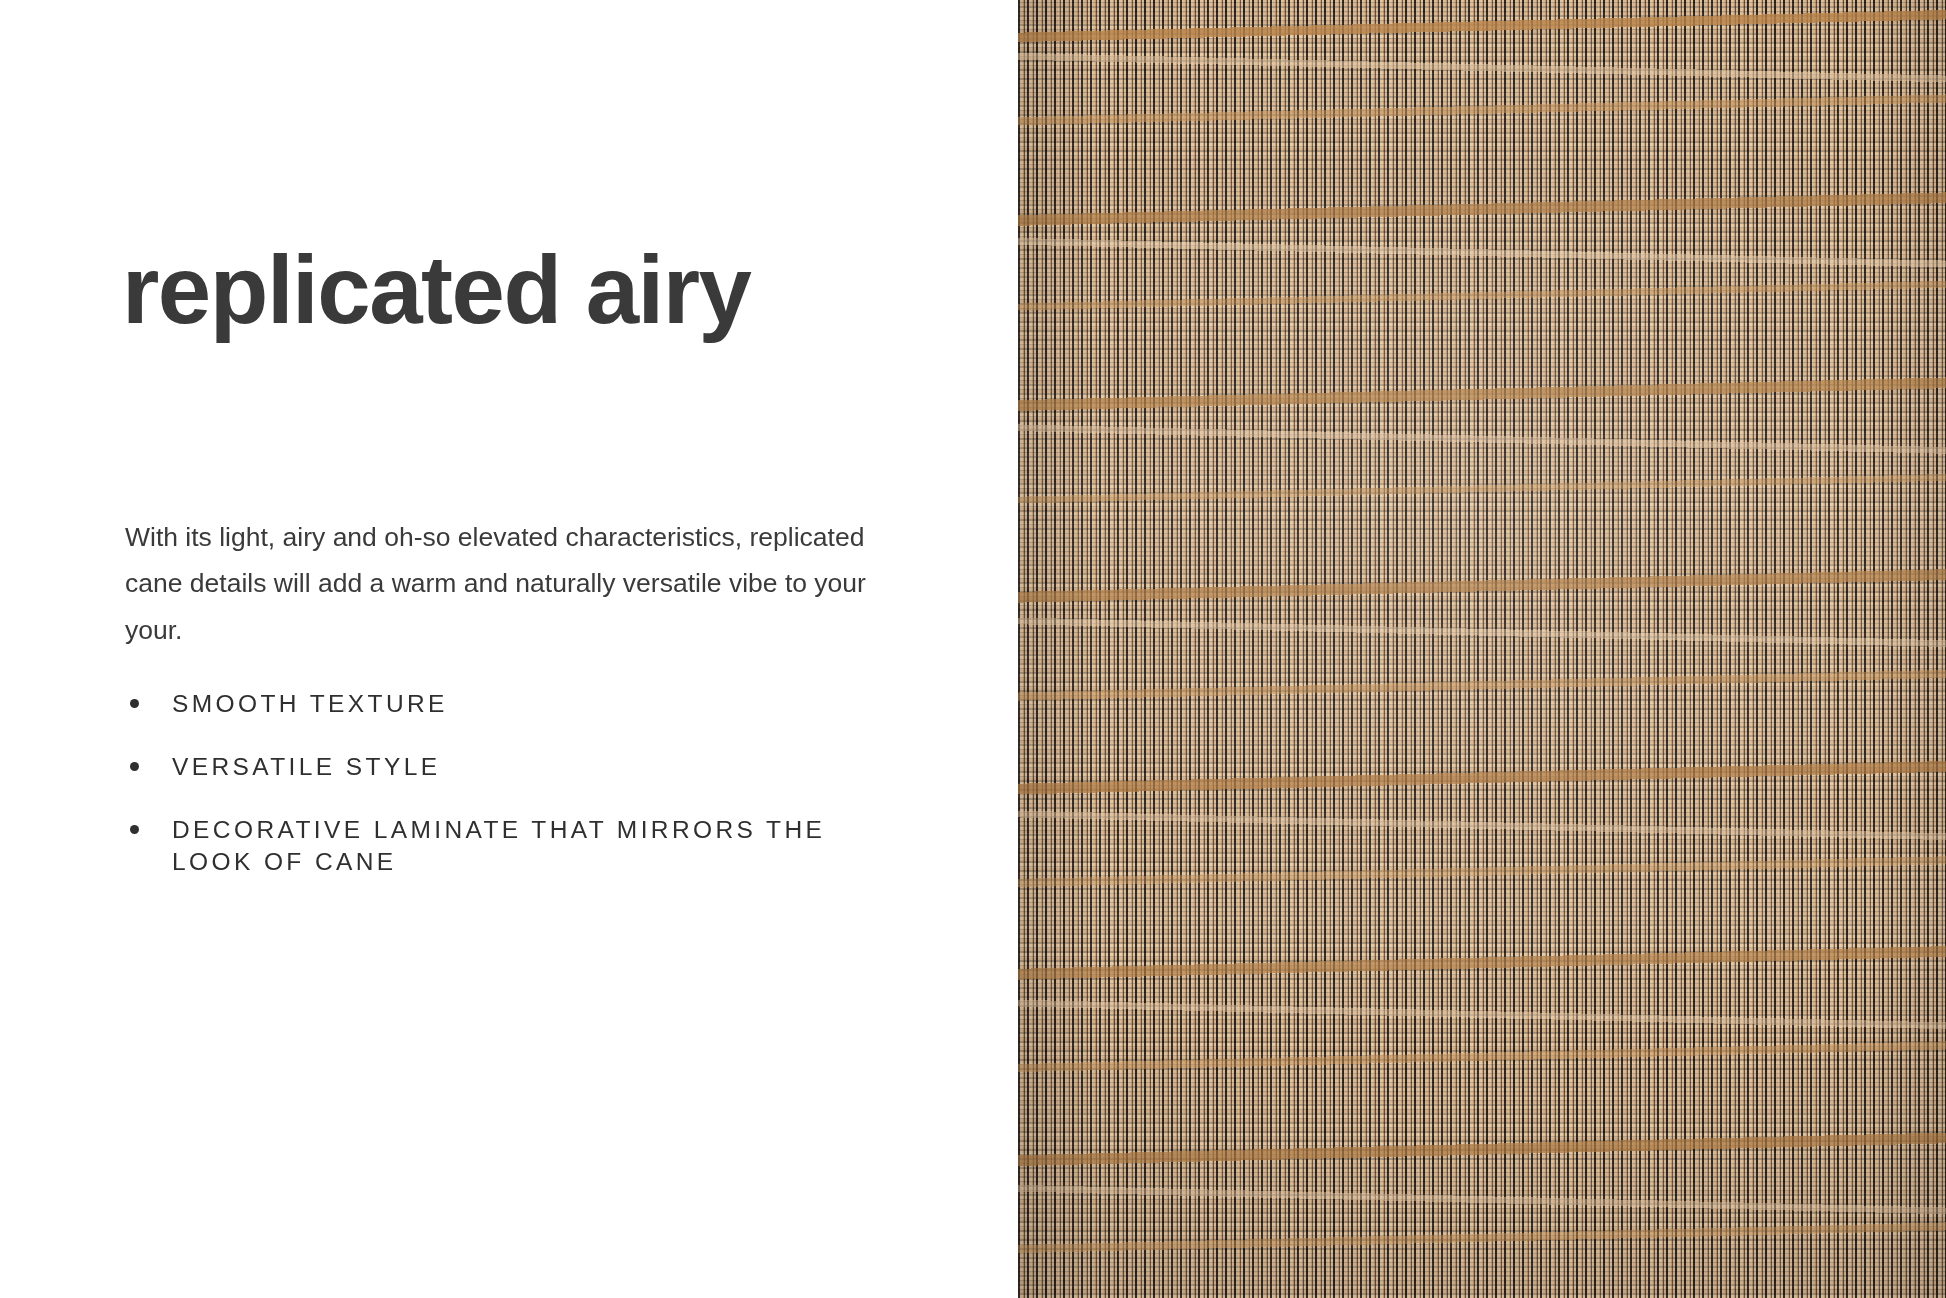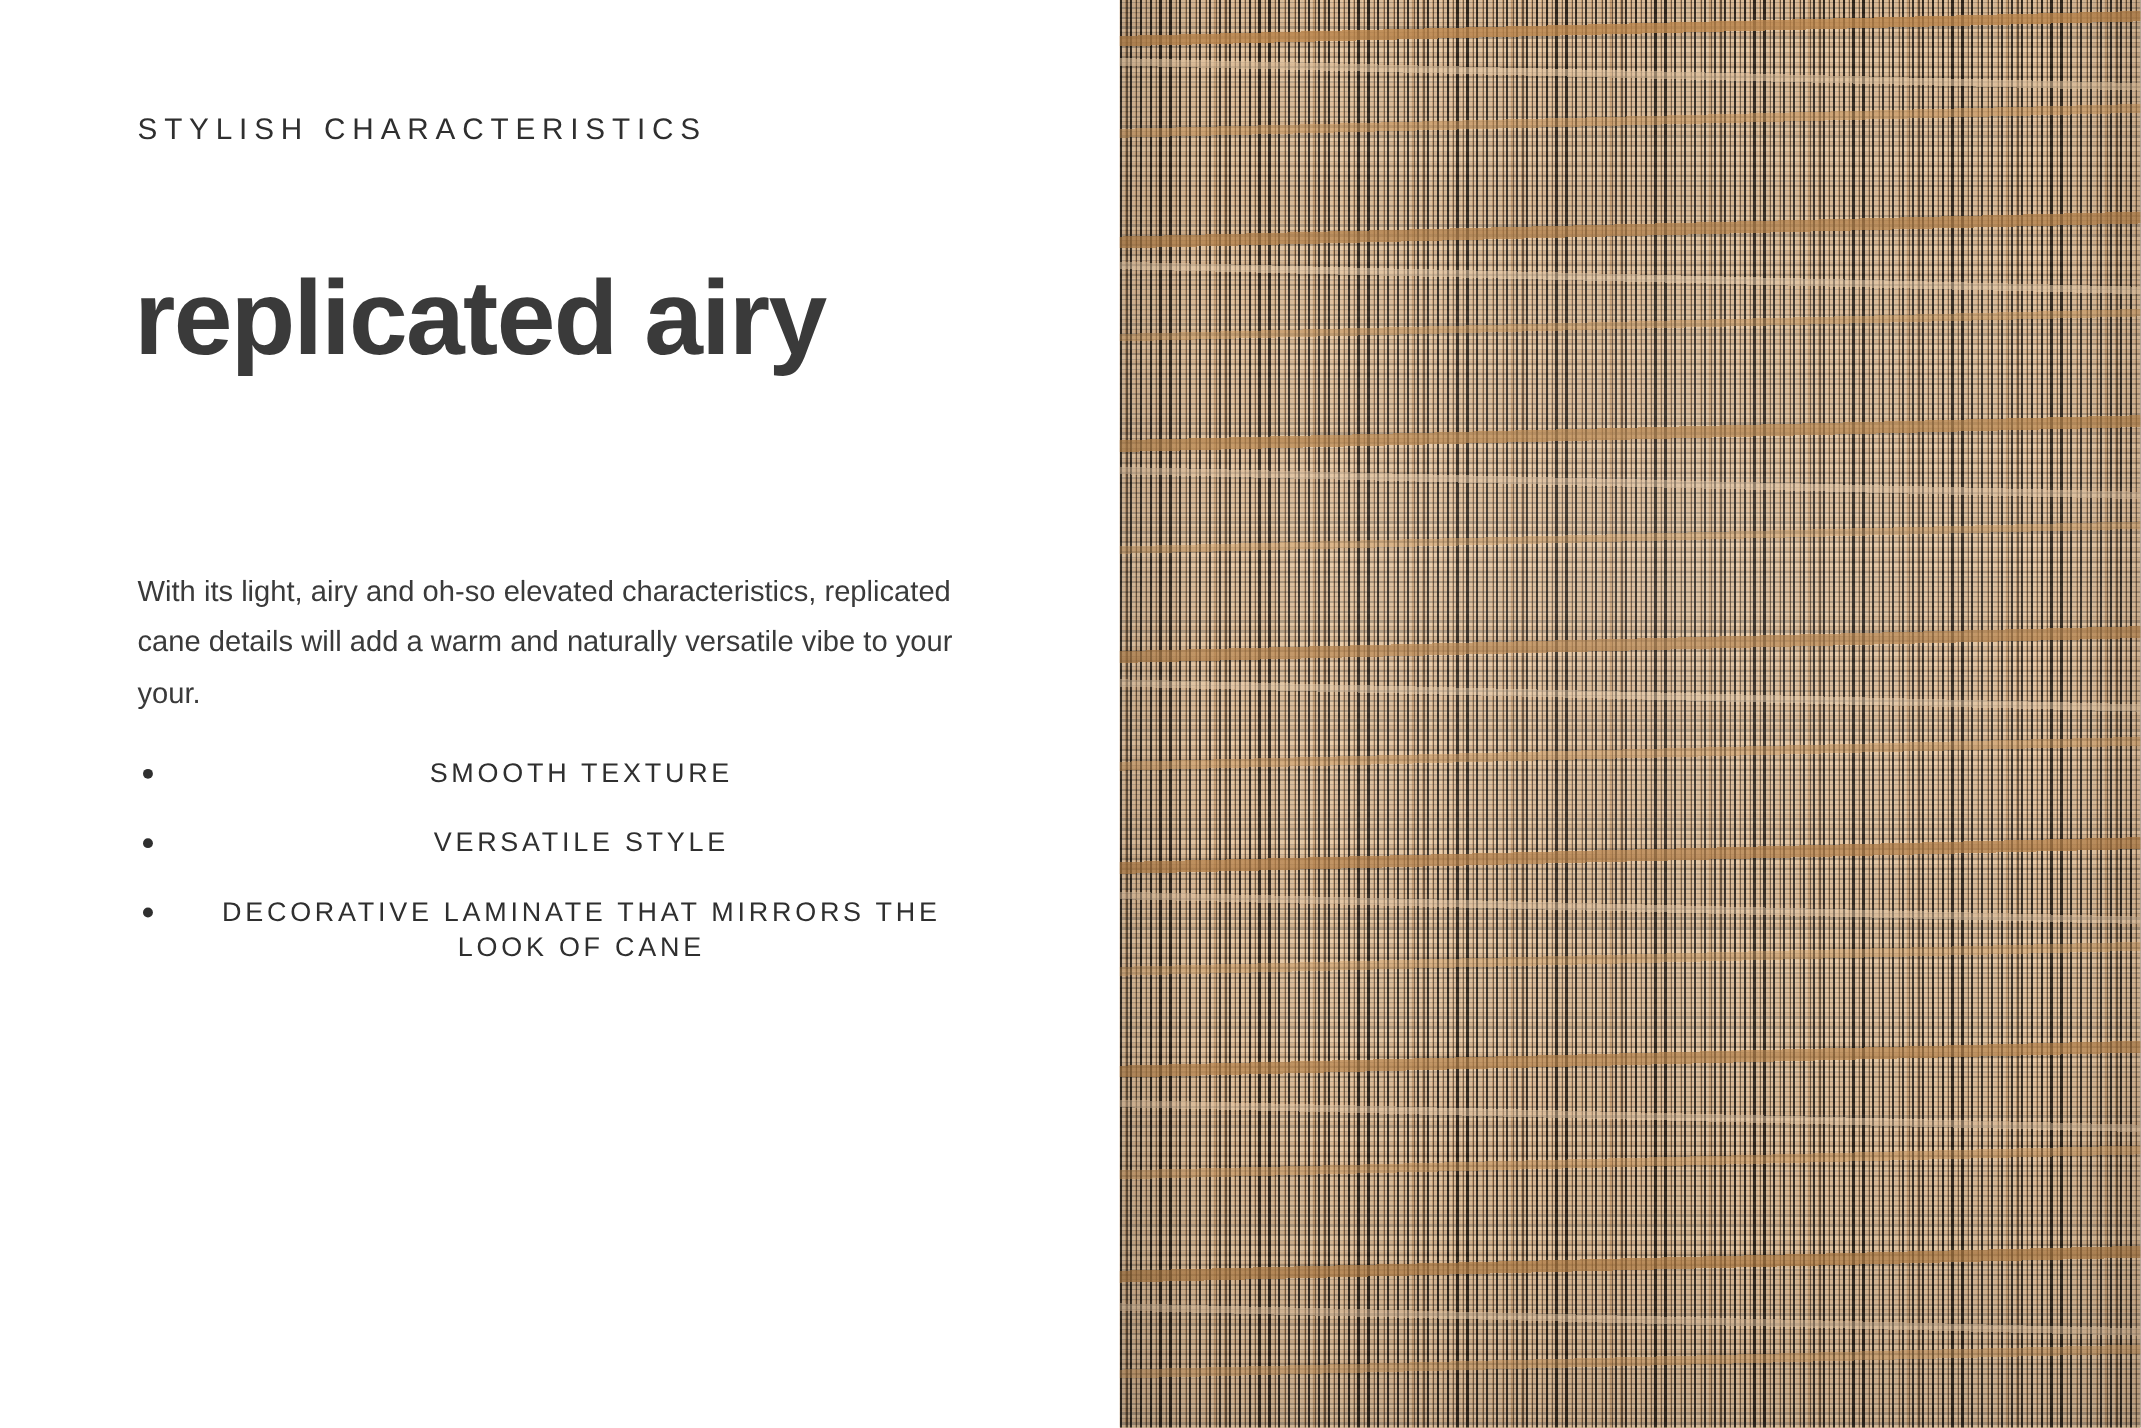--- a/index.html
+++ b/index.html
@@ -63,21 +63,20 @@
     font-weight: 400;
   }
   .feature-list {
     position: absolute;
     left: 125px;
     top: 688px;
     width: 760px;
     margin: 0;
     padding: 0;
     list-style: none;
-    text-align: center;
   }
   .feature-item {
     position: relative;
     padding-left: 47px;
     margin-bottom: 31px;
     font-size: 24.5px;
     letter-spacing: 3.4px;
     line-height: 1.3;
     color: #2f2f2f;
     font-weight: 400;
@@ -189,21 +188,20 @@
       linear-gradient(90deg, rgba(0,0,0,0.10) 0%, rgba(0,0,0,0) 8%, rgba(0,0,0,0) 92%, rgba(0,0,0,0.08) 100%);
   }
 </style>
 </head>
 <body>
 
 <div class="page">
 
   <section class="text-panel">
 
-    <div class="eyebrow">STYLISH CHARACTERISTICS</div>
 
     <h1 class="headline">replicated airy</h1>
 
     <p class="body-copy">With its light, airy and oh-so elevated characteristics, replicated cane details will add a warm and naturally versatile vibe to your your.</p>
 
     <ul class="feature-list">
       <li class="feature-item">
         <span class="bullet"></span>
         <span>SMOOTH TEXTURE</span>
       </li>

